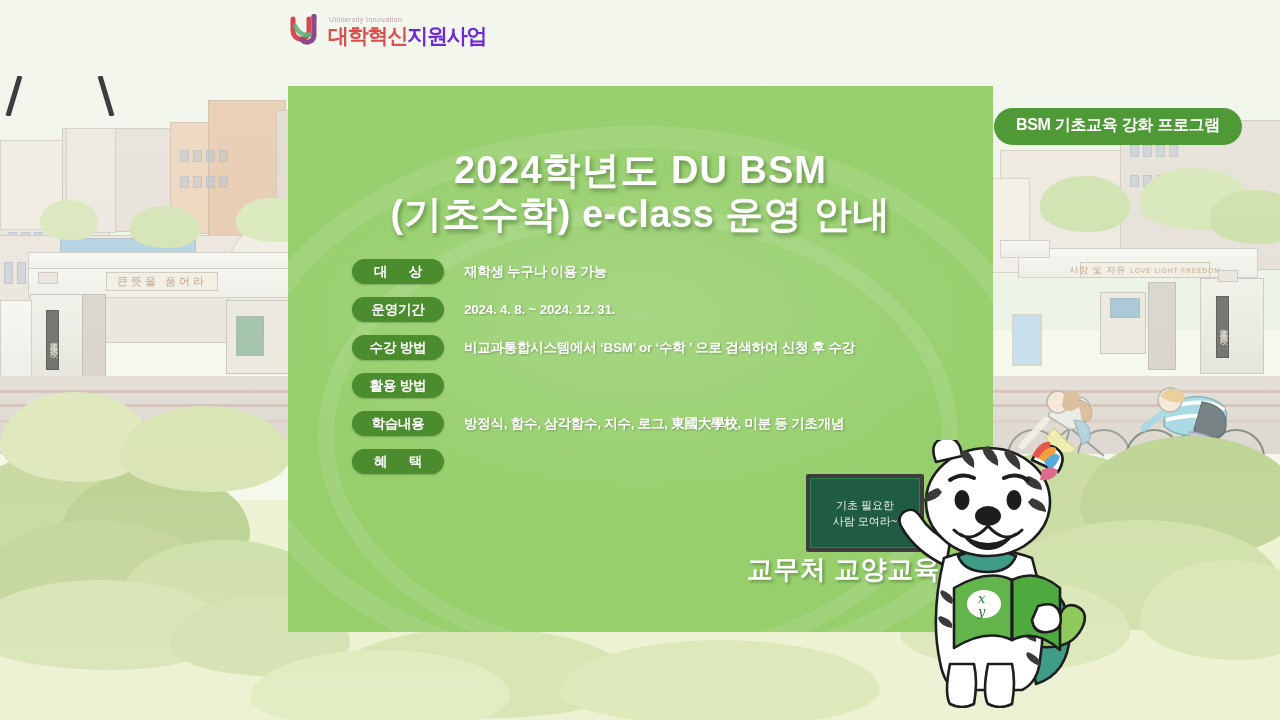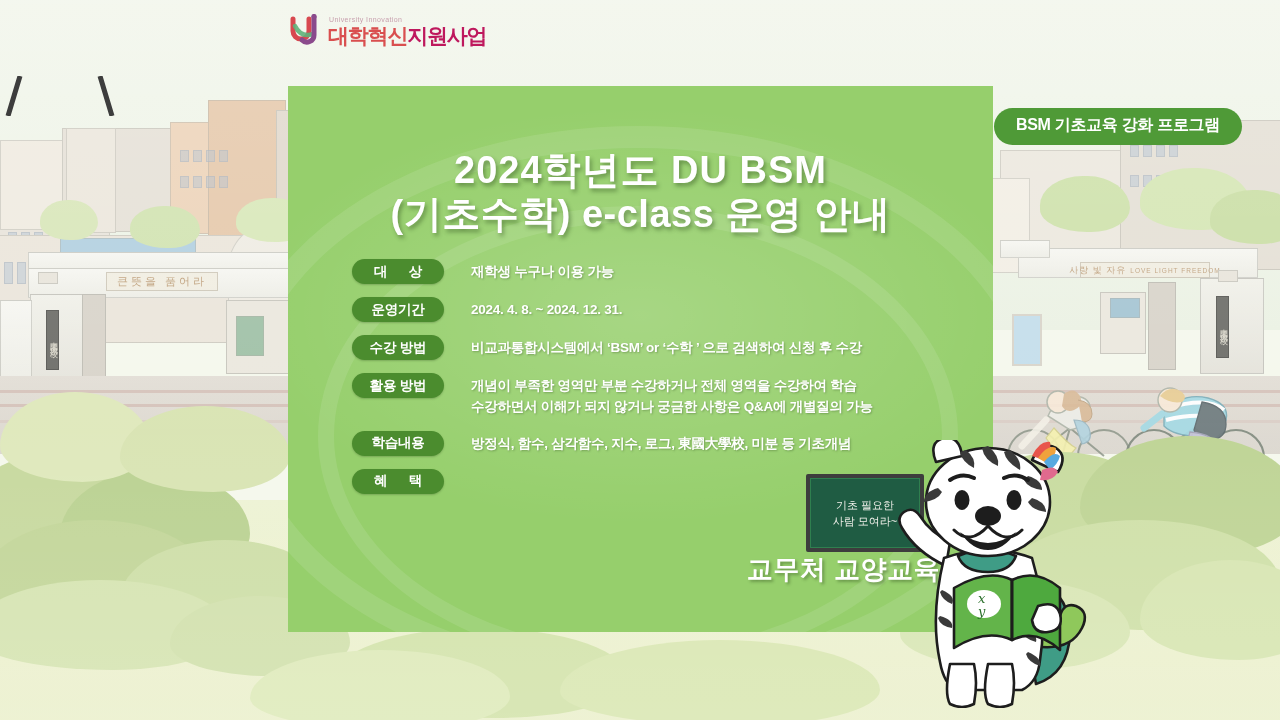--- a/index.html
+++ b/index.html
@@ -114,21 +114,21 @@
   .logo-text-wrap { display: flex; flex-direction: column; justify-content: center; }
   .logo-eng {
     font-size: 7px; color: #c8a0ae; letter-spacing: .4px; line-height: 1;
     margin-bottom: 2px; margin-left: 1px;
   }
   .logo-kor {
     font-size: 21px; font-weight: bold; line-height: 1;
     letter-spacing: -1.2px;
   }
   .logo-kor .k1 { color: #d94f4f; }
-  .logo-kor .k2 { color: #be185d; }
+  .logo-kor .k2 { color: #6d28d9; }
 
   
   .panel {
     position: absolute;
     left: 288px; top: 86px; width: 705px; height: 546px;
     background: #96cf6c;
     z-index: 20;
   }
   .panel-inner { position: absolute; inset: 0; overflow: hidden; }
   .panel-ring {
@@ -170,21 +170,20 @@
   .title .l2 { letter-spacing: .5px; }
 
   
   .rows {
     position: absolute; left: 352px; top: 259px; width: 610px;
     z-index: 30;
   }
   .row {
     display: flex; align-items: flex-start;
     margin-bottom: 13px;
-    gap: 7px;
   }
   .row:last-child { margin-bottom: 0; }
   .pill {
     flex: 0 0 auto;
     width: 92px; height: 25px;
     background: #4b8c2e;
     border-radius: 14px;
     color: #ffffff;
     font-size: 13.5px;
     font-weight: bold;
@@ -465,22 +464,20 @@
     <div class="row">
       <div class="pill">운영기간</div>
       <div class="row-val">2024. 4. 8. ~ 2024. 12. 31.</div>
     </div>
     <div class="row">
       <div class="pill">수강 방법</div>
       <div class="row-val">비교과통합시스템에서 ‘BSM’ or ‘수학 ’ 으로 검색하여 신청 후 수강</div>
     </div>
     <div class="row">
       <div class="pill">활용 방법</div>
-      <div class="row-val">개념이 부족한 영역만 부분 수강하거나 전체 영역을 수강하여 학습
-수강하면서 이해가 되지 않거나 궁금한 사항은 Q&amp;A에 개별질의 가능</div>
     </div>
     <div class="row">
       <div class="pill">학습내용</div>
       <div class="row-val">방정식,  함수, 삼각함수, 지수, 로그, 東國大學校, 미분 등 기초개념</div>
     </div>
     <div class="row">
       <div class="pill">혜      택</div>
     </div>
   </div>
 

